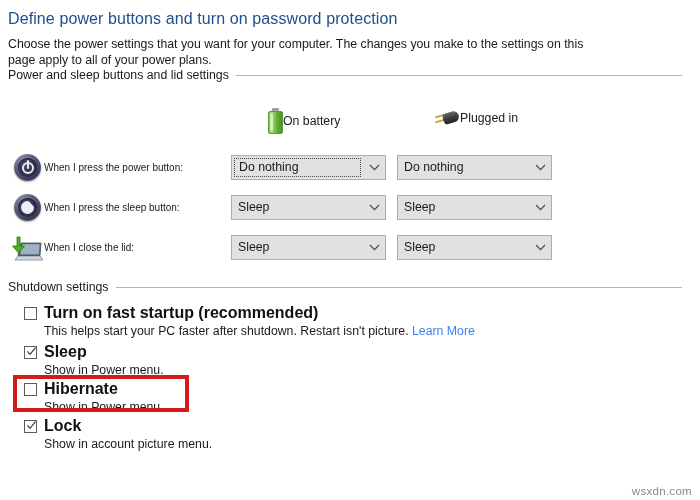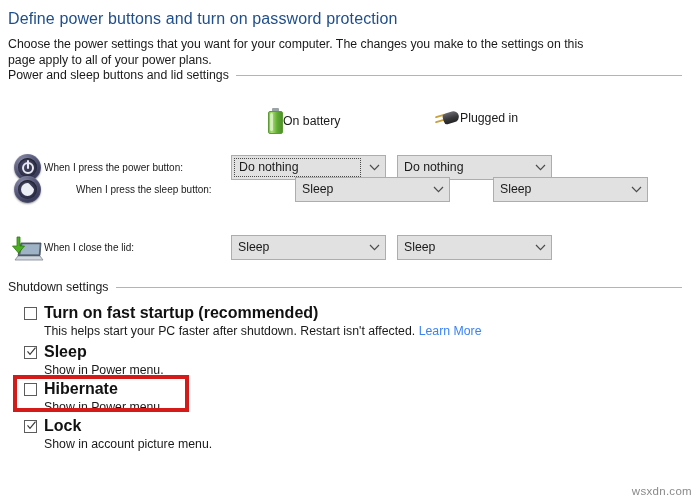--- a/index.html
+++ b/index.html
@@ -137,21 +137,21 @@
   
   .setting-row {
     position: absolute;
     left: 8px;
     width: 674px;
     height: 34px;
     display: flex;
     align-items: center;
   }
   #row-power-button { top: 150px; }
-  #row-sleep-button { top: 172px; gap: 32px; }
+  #row-sleep-button { top: 190px; }
   #row-close-lid   { top: 230px; }
 
   .row-icon {
     width: 36px;
     flex: 0 0 36px;
     height: 32px;
     position: relative;
   }
   .row-label {
     flex: 0 0 187px;
@@ -445,21 +445,21 @@
   <span class="group-label">Shutdown settings</span>
   <span class="group-rule"></span>
 </div>
 
 <div class="option" id="option-fast-startup">
   <div class="option-main">
     <span class="checkbox"></span>
     <span class="option-title">Turn on fast startup (recommended)</span>
   </div>
   <div class="option-sub">
-    <span>This helps start your PC faster after shutdown. Restart isn't affected. </span><span class="link">Learn More</span>
+    <span>This helps start your PC faster after shutdown. Restart isn't picture. </span><span class="link">Learn More</span>
   </div>
 </div>
 
 <div class="option" id="option-sleep">
   <div class="option-main">
     <span class="checkbox">
       <svg class="tick" viewBox="0 0 11 11">
           <path d="M1.5 5.4 L4 8.4 L9.5 1.6" fill="none" stroke="#3a3a3a" stroke-width="1.2"></path>
         </svg>
     </span>

